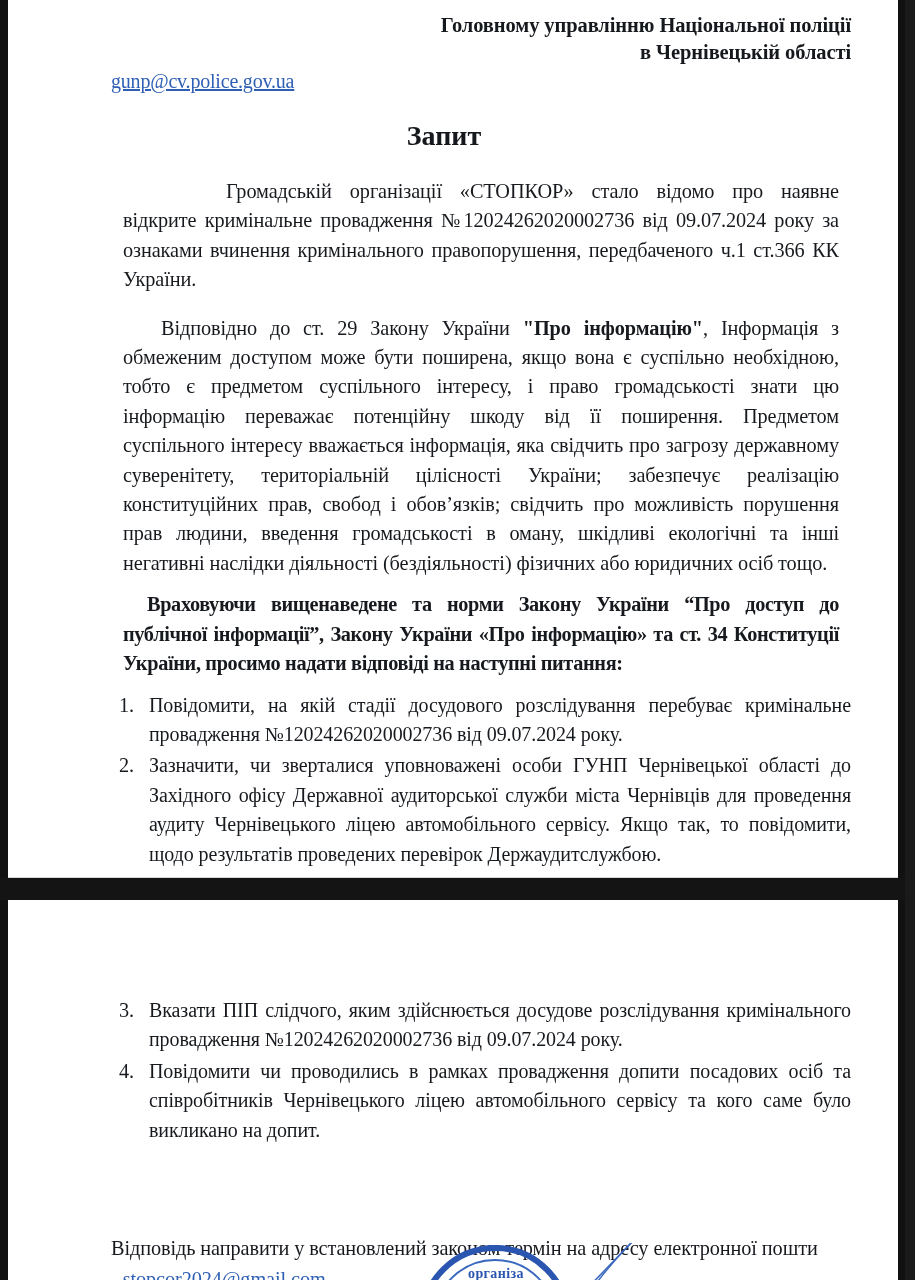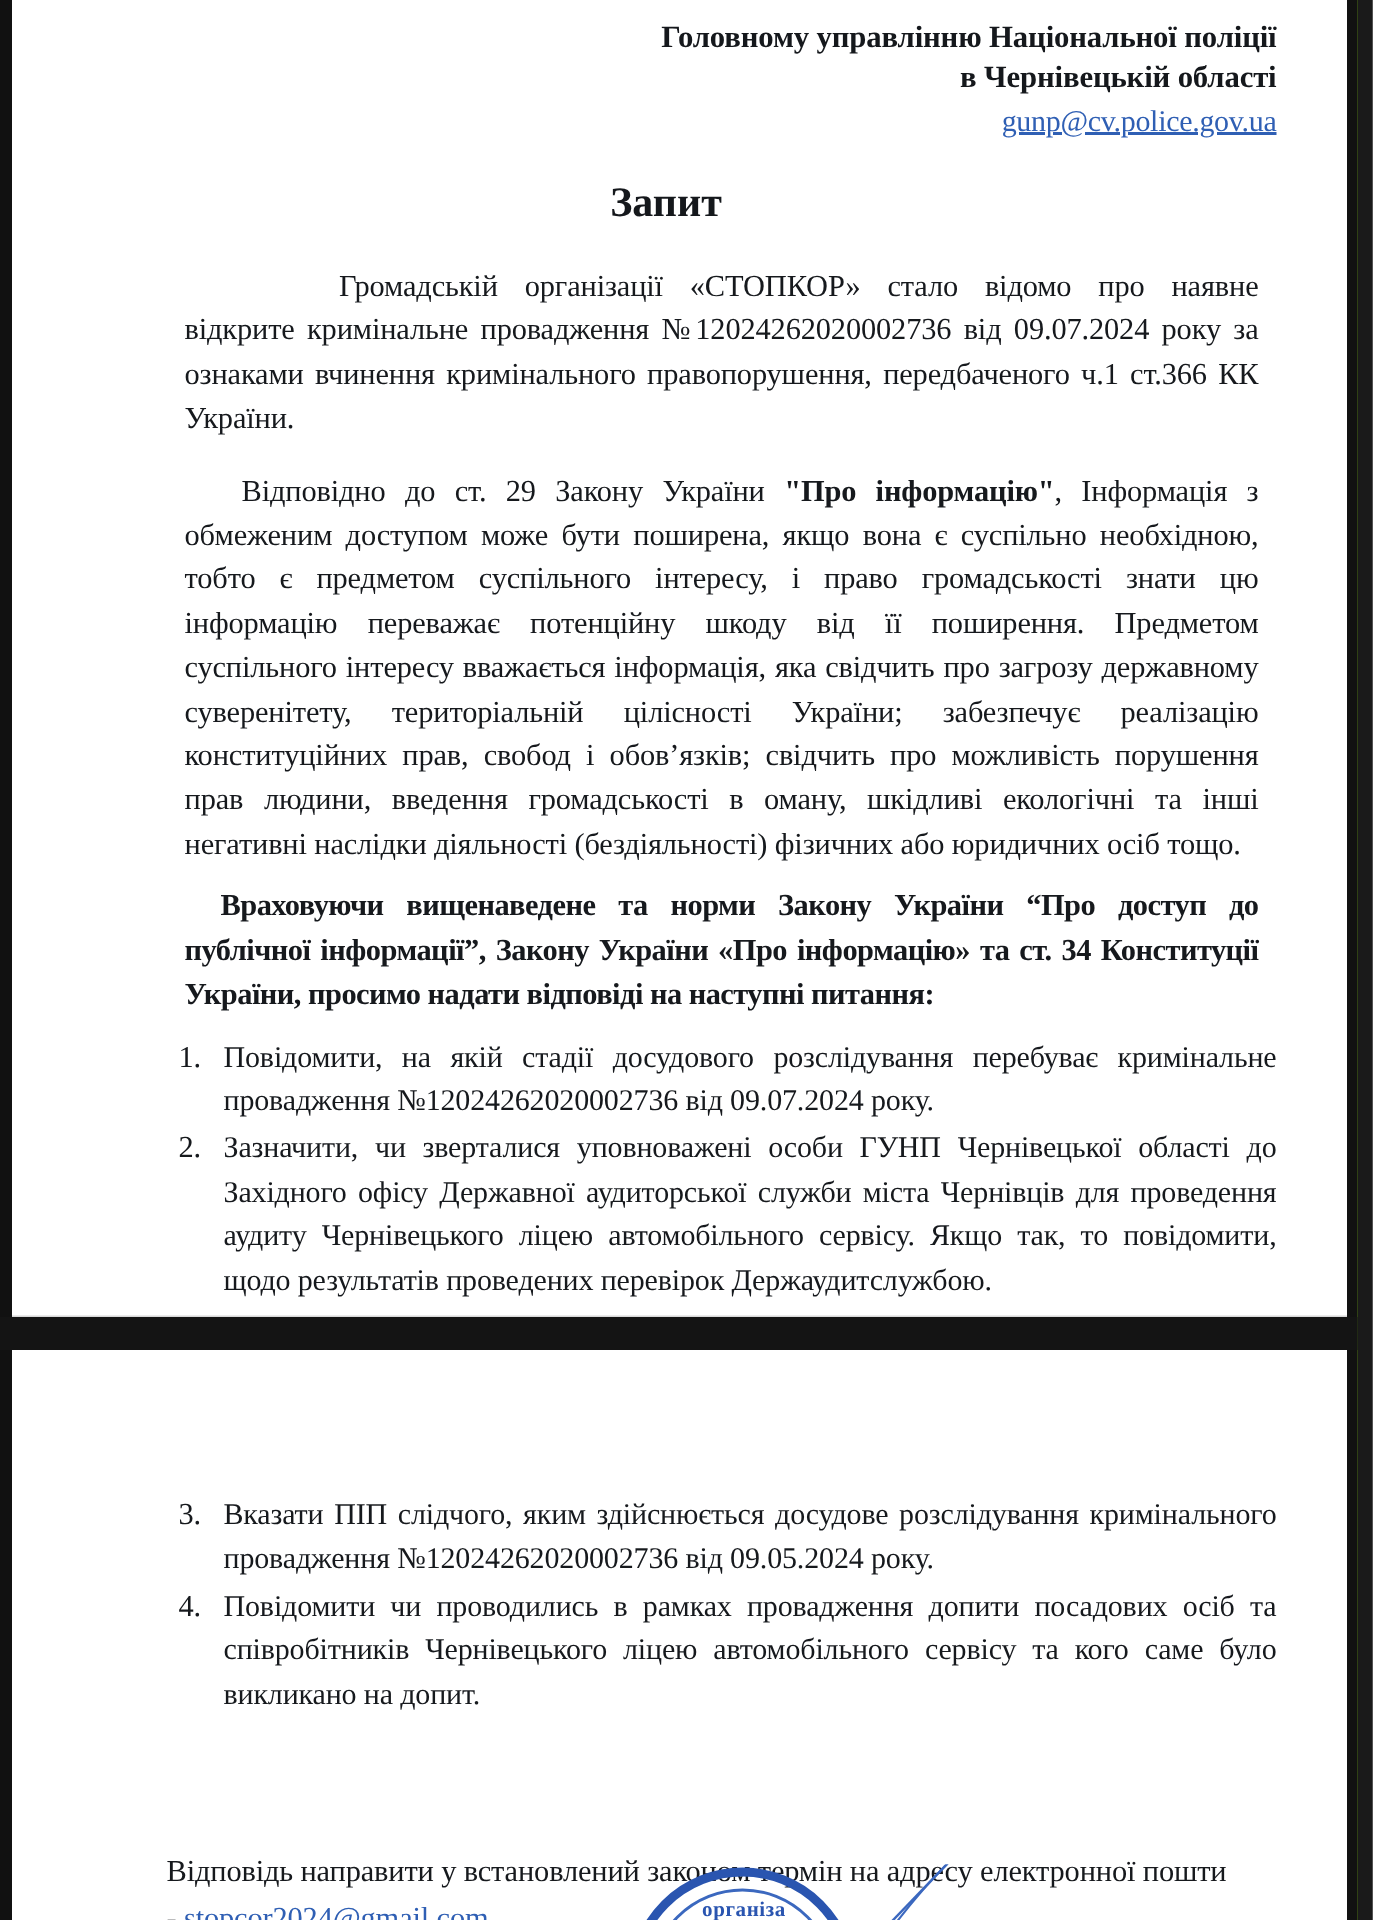--- a/index.html
+++ b/index.html
@@ -10,21 +10,21 @@
   body {
     width: 915px;
     height: 1280px;
     overflow: hidden;
     font-family: "Liberation Serif", "DejaVu Serif", serif;
   }
   .scan {
     position: relative;
     width: 905px;
     height: 1280px;
-    background: #84cc16;
+    background: #fca5a5;
   }
   .page {
     position: absolute;
     left: 8px;
     right: 7px;
     background: #ffffff;
     box-sizing: border-box;
   }
   .page-one {
     top: 0;
@@ -55,21 +55,21 @@
     color: #15181c;
     padding-top: 12px;
     letter-spacing: -0.1px;
   }
   .addressee-line {
     display: block;
     white-space: nowrap;
   }
   .email-link {
     display: block;
-    text-align: right;
+    text-align: left;
     font-weight: normal;
     font-size: 20px;
     line-height: 30px;
     color: #2f5fb4;
     text-decoration: underline;
     letter-spacing: -0.2px;
   }
   .doc-title {
     text-align: center;
     font-weight: bold;
@@ -245,21 +245,21 @@
   </div>
 
   <div class="page-gap"></div>
 
   <div class="page page-two">
     <div class="inner">
 
       <div class="p2-top-space"></div>
 
       <ol class="q-list" start="3" style="counter-reset: qitem 2;">
-        <li>Вказати ПІП слідчого, яким здійснюється досудове розслідування кримінального провадження №12024262020002736 від 09.05.2024 року.</li>
+        <li>Вказати ПІП слідчого, яким здійснюється досудове розслідування кримінального провадження №12024262020002736 від 09.07.2024 року.</li>
         <li>Повідомити чи проводились в рамках провадження допити посадових осіб та співробітників Чернівецького ліцею автомобільного сервісу та кого саме було викликано на допит.</li>
       </ol>
 
       <div class="p2-mid-space"></div>
 
       <p class="closing">
         <span>Відповідь направити у встановлений законом термін на адресу електронної пошти</span><br>
         <span>- </span><a class="mail" href="#">stopcor2024@gmail.com</a>
       </p>
 

